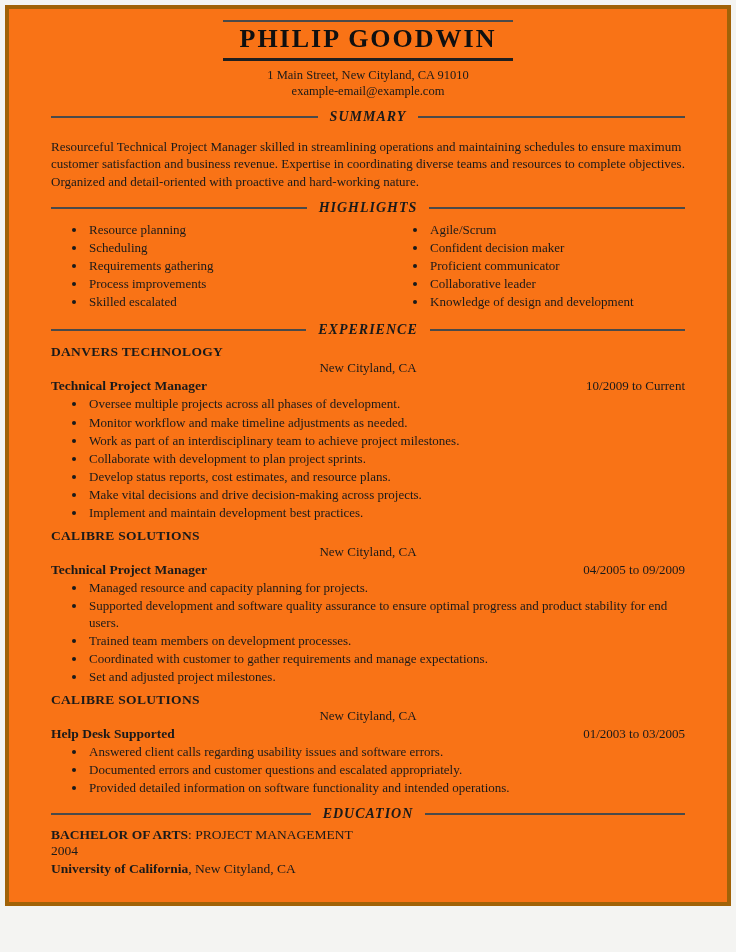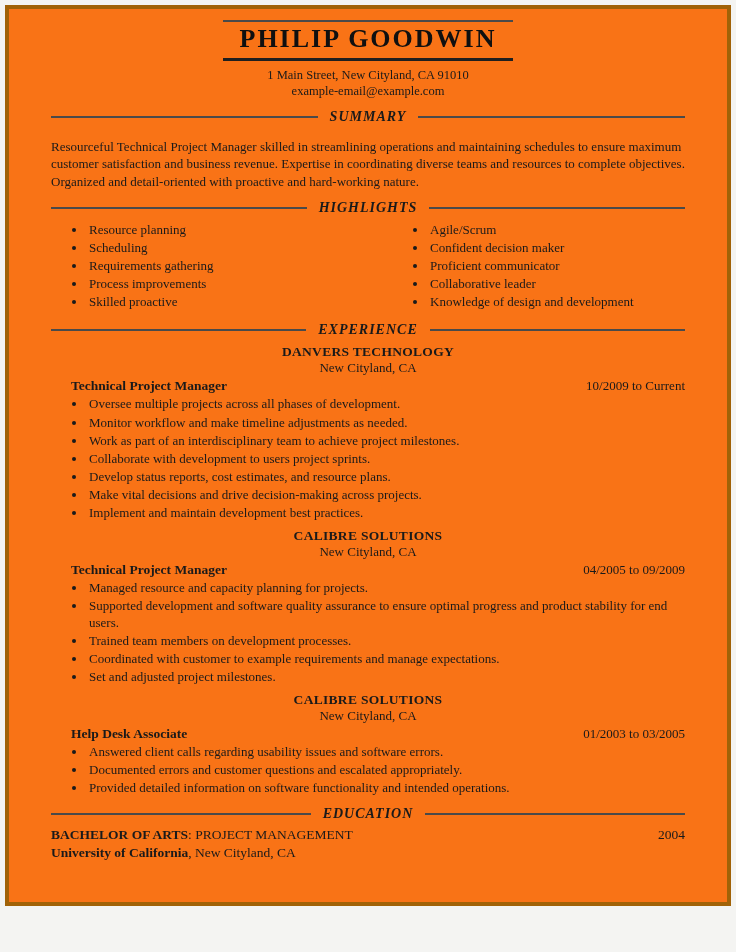--- a/index.html
+++ b/index.html
@@ -31,27 +31,27 @@
   .sec-title { font-weight: bold; font-size: 14px; letter-spacing: 1px; white-space: nowrap; }
 
   .summary-text { margin: 13px 0 0; font-size: 13px; line-height: 1.33; }
 
   .cols { display: flex; gap: 48px; }
   .col { width: 50%; }
 
   ul.bullets { margin: 2px 0 0; padding-left: 36px; list-style: disc outside; }
   ul.bullets li { font-size: 13px; line-height: 1.28; margin: 1.5px 0; padding-left: 2px; }
 
-  .company { text-align: center; font-weight: bold; font-size: 13.5px; margin-top: 6px; letter-spacing: 0.3px; }
+  .company { font-weight: bold; font-size: 13.5px; margin-top: 6px; letter-spacing: 0.3px; }
   .location { text-align: center; font-size: 13px; }
-  .job-row { display: flex; justify-content: space-between; align-items: baseline; margin-top: 2px; margin-left: 20px; }
+  .job-row { display: flex; justify-content: space-between; align-items: baseline; margin-top: 2px; }
   .position { font-weight: bold; font-size: 13.5px; }
   .dates { font-size: 13px; text-align: right; }
 
-  .edu-row { display: flex; justify-content: space-between; align-items: baseline; font-size: 13.5px; margin-top: 5px; }
+  .edu-row { display: flex; justify-content: space-between; align-items: baseline; font-size: 13.5px; margin-top: 5px; flex-direction: column; }
   .school-line { font-size: 13.5px; margin-top: 2px; }
   .bold { font-weight: bold; }
 </style>
 </head>
 <body>
 
 <div class="page">
 
   <header>
     <div class="rule-top"></div>
@@ -78,21 +78,21 @@
       <span class="sec-title">HIGHLIGHTS</span>
       <span class="rule"></span>
     </div>
     <div class="cols">
       <div class="col">
         <ul class="bullets">
           <li>Resource planning</li>
           <li>Scheduling</li>
           <li>Requirements gathering</li>
           <li>Process improvements</li>
-          <li>Skilled proactive</li>
+          <li>Skilled escalated</li>
         </ul>
       </div>
       <div class="col">
         <ul class="bullets">
           <li>Agile/Scrum</li>
           <li>Confident decision maker</li>
           <li>Proficient communicator</li>
           <li>Collaborative leader</li>
           <li>Knowledge of design and development</li>
         </ul>
@@ -111,48 +111,48 @@
       <div class="company">DANVERS TECHNOLOGY</div>
       <div class="location">New Cityland, CA</div>
       <div class="job-row">
         <span class="position">Technical Project Manager</span>
         <span class="dates">10/2009 to Current</span>
       </div>
       <ul class="bullets">
         <li>Oversee multiple projects across all phases of development.</li>
         <li>Monitor workflow and make timeline adjustments as needed.</li>
         <li>Work as part of an interdisciplinary team to achieve project milestones.</li>
-        <li>Collaborate with development to users project sprints.</li>
+        <li>Collaborate with development to plan project sprints.</li>
         <li>Develop status reports, cost estimates, and resource plans.</li>
         <li>Make vital decisions and drive decision-making across projects.</li>
         <li>Implement and maintain development best practices.</li>
       </ul>
     </div>
 
     <div class="job">
       <div class="company">CALIBRE SOLUTIONS</div>
       <div class="location">New Cityland, CA</div>
       <div class="job-row">
         <span class="position">Technical Project Manager</span>
         <span class="dates">04/2005 to 09/2009</span>
       </div>
       <ul class="bullets">
         <li>Managed resource and capacity planning for projects.</li>
         <li>Supported development and software quality assurance to ensure optimal progress and product stability for end users.</li>
         <li>Trained team members on development processes.</li>
-        <li>Coordinated with customer to example requirements and manage expectations.</li>
+        <li>Coordinated with customer to gather requirements and manage expectations.</li>
         <li>Set and adjusted project milestones.</li>
       </ul>
     </div>
 
     <div class="job">
       <div class="company">CALIBRE SOLUTIONS</div>
       <div class="location">New Cityland, CA</div>
       <div class="job-row">
-        <span class="position">Help Desk Associate</span>
+        <span class="position">Help Desk Supported</span>
         <span class="dates">01/2003 to 03/2005</span>
       </div>
       <ul class="bullets">
         <li>Answered client calls regarding usability issues and software errors.</li>
         <li>Documented errors and customer questions and escalated appropriately.</li>
         <li>Provided detailed information on software functionality and intended operations.</li>
       </ul>
     </div>
   </section>
 

